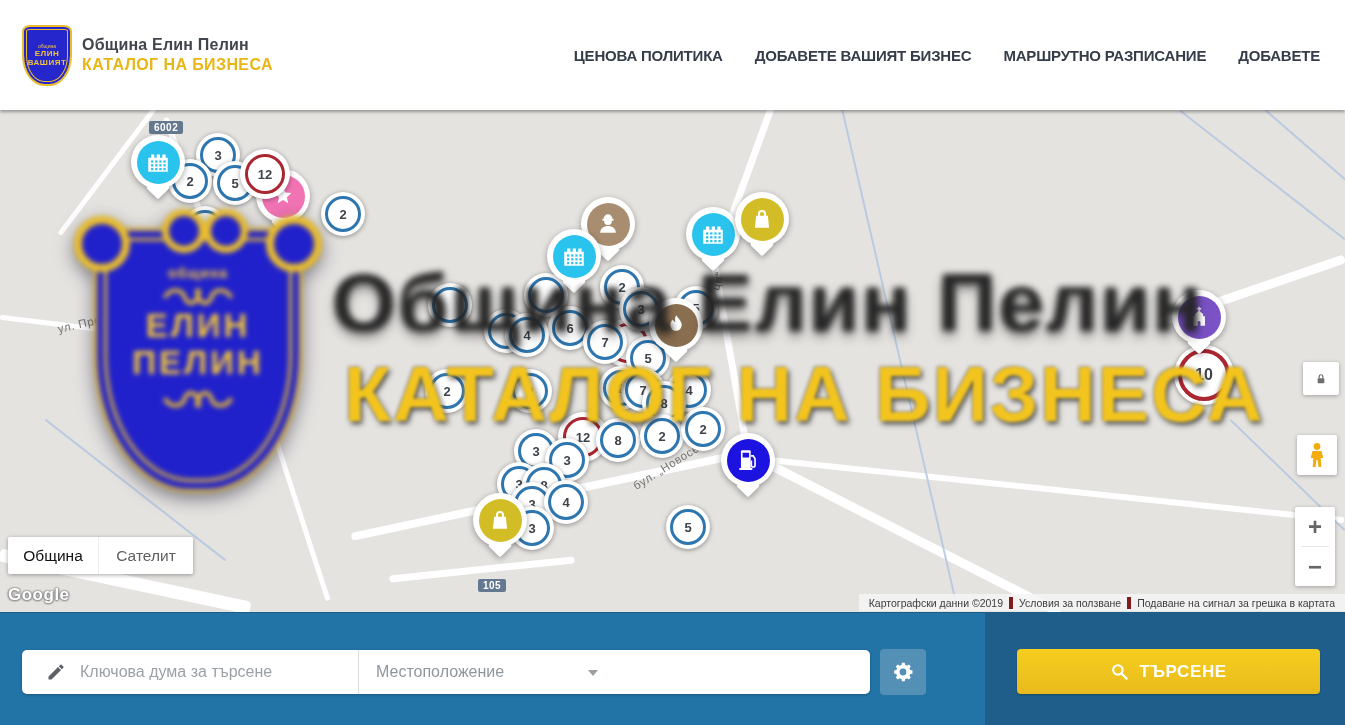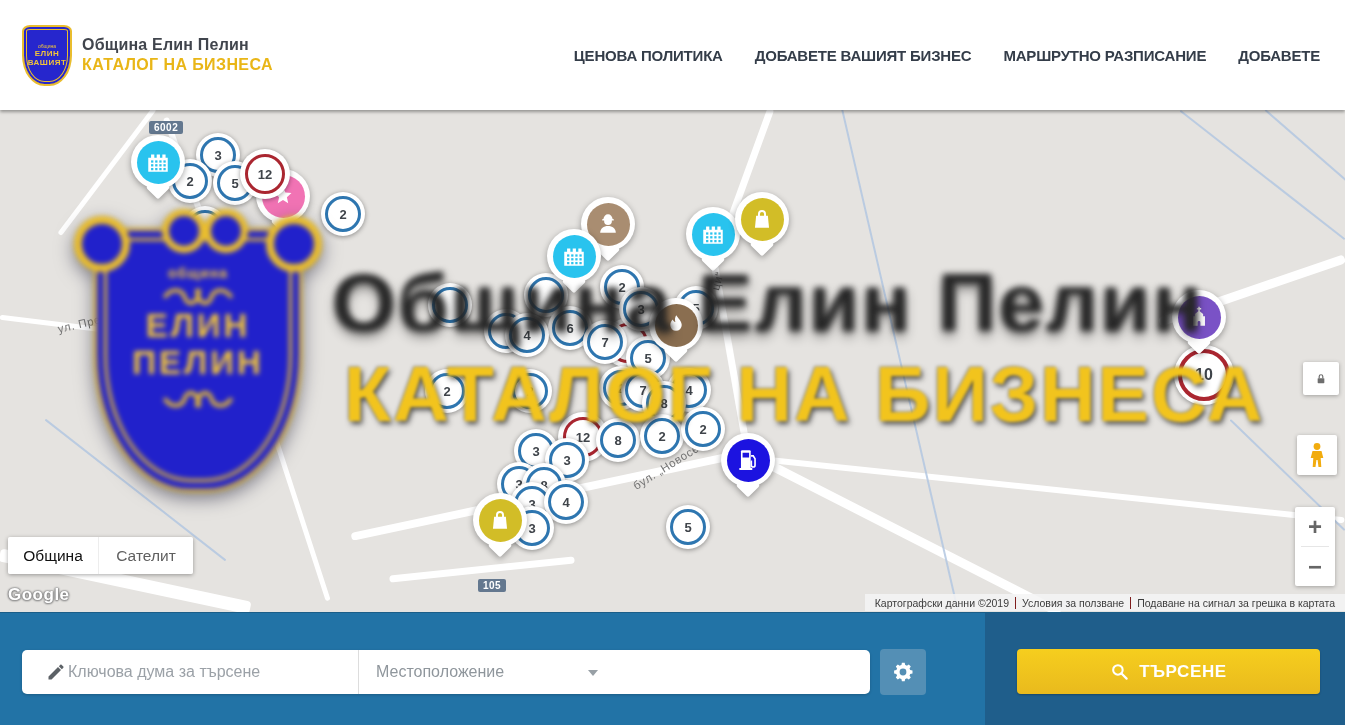--- a/index.html
+++ b/index.html
@@ -66,39 +66,39 @@
   
   #maptype{position:absolute;left:8px;top:427px;z-index:6;display:flex;box-shadow:0 1px 4px rgba(0,0,0,.35);border-radius:2px;}
   .mt-btn{background:#fff;height:37px;display:flex;align-items:center;justify-content:center;font-size:15.5px;cursor:pointer;}
   #mt-map{width:90px;color:#111;border-radius:2px 0 0 2px;font-weight:500;}
   #mt-sat{width:94px;color:#5f5f5f;border-radius:0 2px 2px 0;border-left:1px solid #ededed;}
   #google-logo{position:absolute;left:8px;top:475px;z-index:6;font-size:17px;font-weight:bold;color:#fff;letter-spacing:.5px;cursor:pointer;
                text-shadow:0 0 2px #8c8c8c,0 1px 2px #8c8c8c,1px 0 2px #8c8c8c,-1px 0 2px #8c8c8c;}
   #attribution{position:absolute;right:0;top:484px;height:17px;z-index:6;display:flex;align-items:center;
                background:rgba(245,245,245,.85);font-size:10.5px;color:#3c3c3c;padding:0 4px;}
   #attribution span{padding:0 6px;white-space:nowrap;text-align:right;}
-  #attribution span + span{border-left:1px solid #7f1d1d;}
+  #attribution span + span{border-left:4px solid #7f1d1d;}
   .ctrl{position:absolute;background:#fff;border-radius:2px;box-shadow:0 1px 4px rgba(0,0,0,.3);z-index:6;
         display:flex;align-items:center;justify-content:center;cursor:pointer;}
   #lock-btn{left:1303px;top:252px;width:36px;height:33px;}
   #pegman-btn{left:1297px;top:325px;width:40px;height:40px;}
   #zoom-ctrl{left:1295px;top:397px;width:40px;height:79px;flex-direction:column;padding:0;}
   .zoom-half{width:40px;height:39px;display:flex;align-items:center;justify-content:center;
              font-size:24px;color:#666;font-weight:bold;cursor:pointer;}
   #zoom-divider{width:28px;height:1px;background:#e6e6e6;}
 
   
   #searchbar{position:absolute;left:0;top:612px;width:1345px;height:113px;background:#2273a6;z-index:9;border-top:1px solid rgba(0,0,0,.18);}
   #search-panel-right{position:absolute;left:985px;top:0;width:360px;height:113px;background:#1f5e8b;}
   #search-fields{position:absolute;left:22px;top:37px;width:848px;height:44px;background:#fff;border-radius:5px;
                  display:flex;align-items:stretch;box-shadow:0 1px 3px rgba(0,0,0,.2);}
   .field{display:flex;align-items:center;position:relative;}
   #kw-field{width:336px;border-right:1px solid #ddd;}
   #kw-field svg{margin-left:24px;flex:none;}
-  #kw-input{border:none;outline:none;font-size:16px;color:#444;margin-left:0;width:260px;background:transparent;
+  #kw-input{border:none;outline:none;font-size:16px;color:#444;margin-left:12px;width:260px;background:transparent;
             font-family:"Liberation Sans","DejaVu Sans",sans-serif;}
   #kw-input::placeholder{color:#9ba1a7;opacity:1;}
   #cat-field{width:254px;border-right:1px solid #ddd;cursor:pointer;}
   #loc-field{width:257px;cursor:pointer;border-radius:0 5px 5px 0;}
   .select-text{margin-left:17px;font-size:16px;color:#8f969c;}
   .chevron{position:absolute;right:18px;top:50%;margin-top:-2px;width:0;height:0;
            border-left:5px solid transparent;border-right:5px solid transparent;border-top:6px solid #98a0a6;}
   #gear-btn{position:absolute;left:880px;top:36px;width:46px;height:46px;background:#548fb5;border-radius:4px;
             display:flex;align-items:center;justify-content:center;cursor:pointer;}
   #search-btn{position:absolute;left:1017px;top:36px;width:303px;height:45px;border-radius:4px;cursor:pointer;

